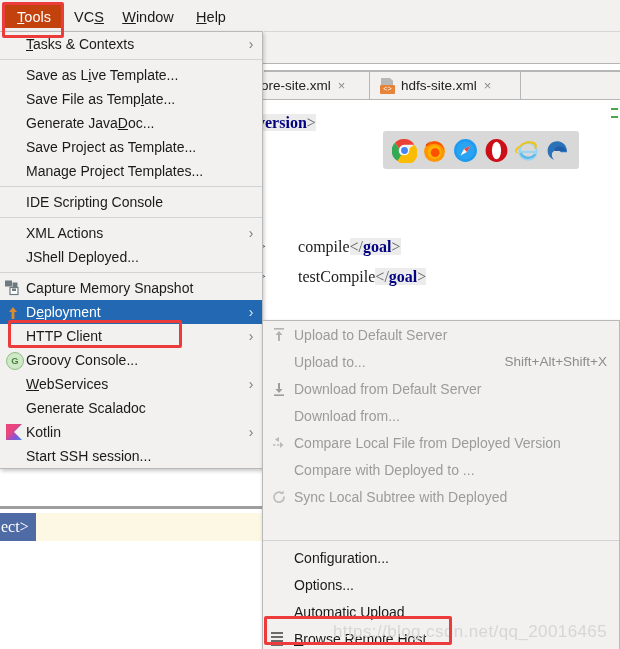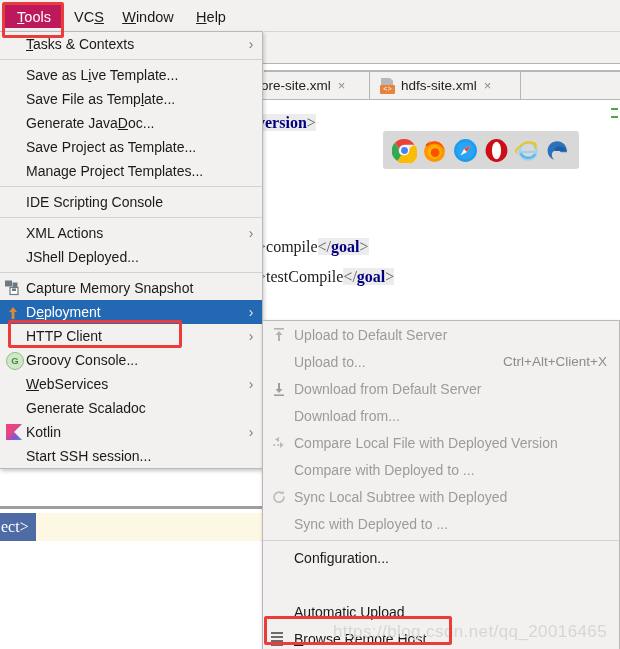--- a/index.html
+++ b/index.html
@@ -33,21 +33,21 @@
   .xml-icon .tagbox{position:absolute;left:0;bottom:0;width:15px;height:9px;background:#e8833a;border-radius:1px;color:#fff;font-size:7px;line-height:9px;text-align:center;font-family:"Liberation Mono",monospace;}
 
   .tabbar-bottomline{position:absolute;left:255px;top:99px;width:365px;height:1px;background:#b6b6b6;}
 
   
   .editor{position:absolute;left:255px;top:100px;width:365px;height:440px;background:#ffffff;overflow:hidden;}
   .code-line{position:absolute;font-family:"Liberation Serif", serif;font-size:16px;white-space:pre;}
   .code-hl{background:#ececed;}
   .tag-blue{color:#000080;font-weight:bold;}
   .angle{color:#606060;}
-  .plain{color:#20201f;}
+  .plain{color:#20201f;margin-left:32px;}
 
   .fold-mark{position:absolute;font-size:11px;color:#777;font-family:"Liberation Mono",monospace;}
 
   
   .marker{position:absolute;right:2px;width:7px;height:2px;background:#49a949;}
 
   
   .browser-popup{position:absolute;left:383px;top:131px;width:196px;height:38px;background:#d8d8d8;border-radius:3px;display:flex;align-items:center;justify-content:space-around;padding:0 6px;box-sizing:border-box;}
   .br-icon{width:25px;height:25px;position:relative;flex:0 0 auto;}
 
@@ -56,21 +56,21 @@
   .sel-chunk{position:absolute;left:0px;top:513px;width:36px;height:28px;background:#4e6ba5;}
   .sel-text{position:absolute;left:0px;top:518px;font-family:"Liberation Serif",serif;font-size:16px;color:#ffffff;white-space:pre;}
   .editor-rest{position:absolute;left:0;top:541px;width:263px;height:108px;background:#ffffff;}
   .bottom-strip{position:absolute;left:255px;top:541px;width:365px;height:108px;background:#ffffff;}
   .grey-topline{position:absolute;left:0px;top:506px;width:263px;height:3px;background:#9e9e9e;}
   .white-gap{position:absolute;left:0px;top:509px;width:263px;height:4px;background:#ffffff;}
 
   
   .menubar{position:absolute;left:0;top:0;width:255px;height:31px;background:#f2f1f0;}
   .menu-top{position:absolute;top:5px;height:23px;display:flex;align-items:center;justify-content:center;font-size:14.5px;color:#1a1a1a;padding:0 7px;box-sizing:border-box;}
-  .menu-top.active{background:#be185d;color:#ffffff;}
+  .menu-top.active{background:#c2410c;color:#ffffff;}
   .menu-top .mn{position:relative;}
   .menu-top .mn .u{text-decoration:underline;}
   #mt-tools{left:5px;width:58px;}
   #mt-vcs{left:68px;width:42px;}
   #mt-window{left:112px;width:72px;}
   #mt-help{left:188px;width:46px;}
 
   
   .dropdown{position:absolute;left:0px;top:31px;width:263px;background:#f2f1f0;border:1px solid #b9b9b9;border-left:none;box-sizing:border-box;box-shadow:1px 2px 4px rgba(0,0,0,0.22);}
   .mi{position:relative;height:24px;display:flex;align-items:center;font-size:14px;color:#1a1a1a;padding-left:0;box-sizing:border-box;}
@@ -360,21 +360,21 @@
           <rect x="3" y="1" width="10" height="1.6" fill="#b2b2b2"></rect>
           <path d="M8 4 L11.5 8 L9 8 L9 14 L7 14 L7 8 L4.5 8 Z" fill="#b2b2b2"></path>
         </svg>
     </span>
     <span class="lbl">Upload to Default Server</span>
   </div>
 
   <div class="smi disabled">
     <span class="ico"></span>
     <span class="lbl">Upload to...</span>
-    <span class="shortcut">Ctrl+Alt+Client+X</span>
+    <span class="shortcut">Shift+Alt+Shift+X</span>
   </div>
 
   <div class="smi disabled">
     <span class="ico">
       <svg viewBox="0 0 16 16" width="16" height="16" style="position:absolute;left:8px;top:6px;">
           <path d="M8 12 L4.5 8 L7 8 L7 2 L9 2 L9 8 L11.5 8 Z" fill="#9d9d9d"></path>
           <rect x="3" y="13.4" width="10" height="1.6" fill="#9d9d9d"></rect>
         </svg>
     </span>
     <span class="lbl">Download from Default Server</span>
@@ -386,52 +386,52 @@
   </div>
 
   <div class="smi disabled">
     <span class="ico">
       <svg viewBox="0 0 16 16" width="16" height="16" style="position:absolute;left:8px;top:6px;">
           <path d="M2 10 L11 10" stroke="#bdbdbd" stroke-width="1.6" stroke-dasharray="2.4 1.6"></path>
           <path d="M12.5 10 L9 7 L9 13 Z" fill="#b9b9b9"></path>
           <path d="M4 4.5 L8 2 L8 7 Z" fill="#b9b9b9"></path>
         </svg>
     </span>
-    <span class="lbl">Compare Local File with Deployed Version</span>
+    <span class="lbl">Compare Local File from Deployed Version</span>
   </div>
 
   <div class="smi disabled">
     <span class="ico"></span>
     <span class="lbl">Compare with Deployed to ...</span>
   </div>
 
   <div class="smi disabled">
     <span class="ico">
       <svg viewBox="0 0 16 16" width="16" height="16" style="position:absolute;left:8px;top:6px;">
           <path d="M13 8 A5 5 0 1 1 11 4.2" fill="none" stroke="#bdbdbd" stroke-width="1.7" stroke-linecap="round"></path>
           <path d="M12.6 1.4 L12.6 5 L9.1 5 Z" fill="#bdbdbd"></path>
         </svg>
     </span>
     <span class="lbl">Sync Local Subtree with Deployed</span>
   </div>
 
   <div class="smi disabled">
     <span class="ico"></span>
-    <span class="lbl">Sync with Deployed to ...</span>
   </div>
 
   <div class="sep"></div>
 
   <div class="smi">
     <span class="ico"></span>
     <span class="lbl">Configuration...</span>
   </div>
 
   <div class="smi">
     <span class="ico"></span>
+    <span class="lbl">Options...</span>
   </div>
 
   <div class="smi">
     <span class="ico"></span>
     <span class="lbl"><span class="u">A</span>utomatic Upload</span>
   </div>
 
   <div class="smi">
     <span class="ico">
       <span class="ic-browse">

